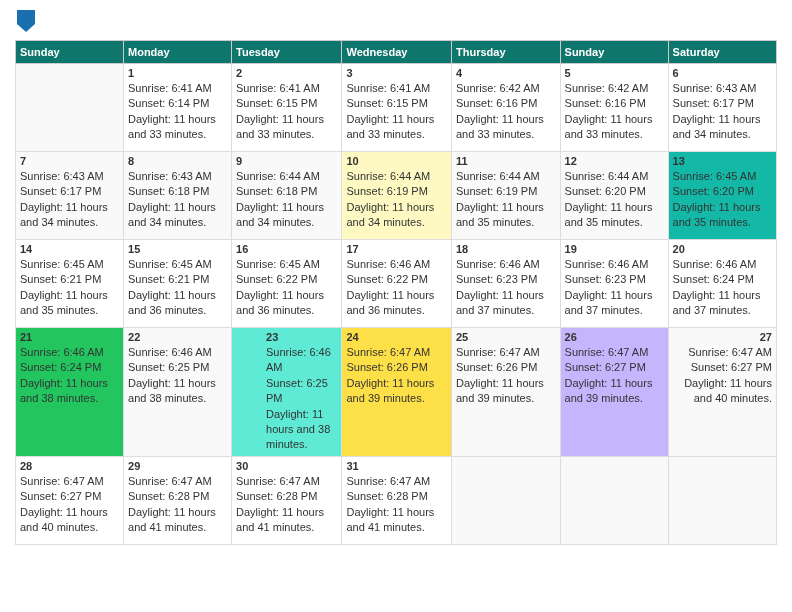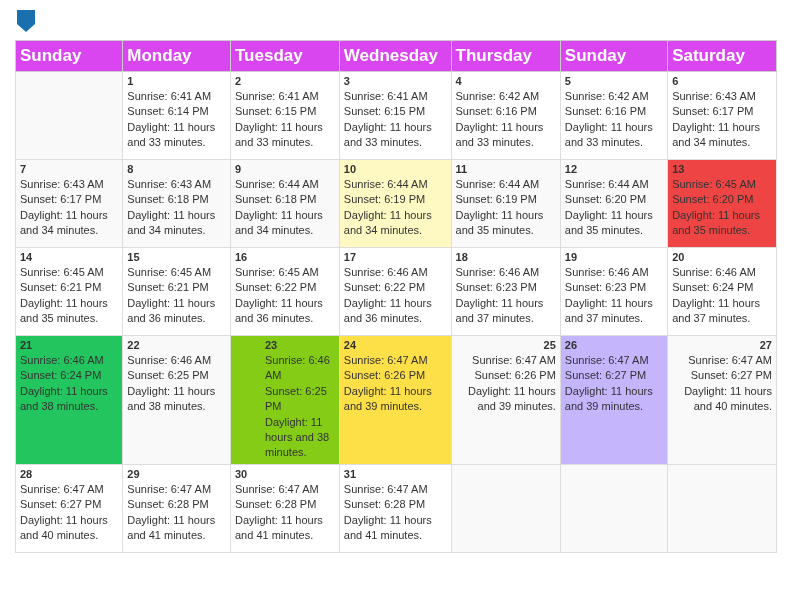--- a/index.html
+++ b/index.html
@@ -48,25 +48,25 @@
     .subtitle {
       font-size: 13px;
       color: #555;
     }
     .calendar {
       width: 100%;
       border-collapse: collapse;
       font-size: 9px;
     }
     .calendar thead tr th {
-      background: #d946ef;
+      background: #0f766e;
       color: #fff;
       padding: 5px 4px;
       text-align: left;
-      font-size: 17px;
+      font-size: 11px;
       font-weight: bold;
       border: 1px solid #ccc;
     }
     .calendar tbody tr td {
       border: 1px solid #ddd;
       vertical-align: top;
       padding: 3px 4px;
       width: 113px;
       height: 88px;
     }
@@ -168,21 +168,21 @@
             <div class="day-info">Sunrise: 6:44 AM<br>Sunset: 6:19 PM<br>Daylight: 11 hours and 34 minutes.</div>
           </td>
           <td style="background: rgb(249, 249, 249);">
             <div class="day-num">11</div>
             <div class="day-info">Sunrise: 6:44 AM<br>Sunset: 6:19 PM<br>Daylight: 11 hours and 35 minutes.</div>
           </td>
           <td style="background: rgb(249, 249, 249);">
             <div class="day-num">12</div>
             <div class="day-info">Sunrise: 6:44 AM<br>Sunset: 6:20 PM<br>Daylight: 11 hours and 35 minutes.</div>
           </td>
-          <td style="background: #ef4444;">
+          <td style="background: #14b8a6;">
             <div class="day-num">13</div>
             <div class="day-info">Sunrise: 6:45 AM<br>Sunset: 6:20 PM<br>Daylight: 11 hours and 35 minutes.</div>
           </td>
         </tr>
         <tr>
           <td>
             <div class="day-num">14</div>
             <div class="day-info">Sunrise: 6:45 AM<br>Sunset: 6:21 PM<br>Daylight: 11 hours and 35 minutes.</div>
           </td>
           <td>
@@ -212,29 +212,29 @@
         </tr>
         <tr>
           <td style="background: #22c55e;">
             <div class="day-num">21</div>
             <div class="day-info">Sunrise: 6:46 AM<br>Sunset: 6:24 PM<br>Daylight: 11 hours and 38 minutes.</div>
           </td>
           <td style="background: rgb(249, 249, 249);">
             <div class="day-num">22</div>
             <div class="day-info">Sunrise: 6:46 AM<br>Sunset: 6:25 PM<br>Daylight: 11 hours and 38 minutes.</div>
           </td>
-          <td style="background: #84cc16; padding-left: 34px;">
+          <td style="background: #5eead4; padding-left: 34px;">
             <div class="day-num">23</div>
             <div class="day-info">Sunrise: 6:46 AM<br>Sunset: 6:25 PM<br>Daylight: 11 hours and 38 minutes.</div>
           </td>
           <td style="background: #fde047;">
             <div class="day-num">24</div>
             <div class="day-info">Sunrise: 6:47 AM<br>Sunset: 6:26 PM<br>Daylight: 11 hours and 39 minutes.</div>
           </td>
-          <td style="background: rgb(249, 249, 249); text-align: right;">
+          <td style="background: rgb(249, 249, 249);">
             <div class="day-num">25</div>
             <div class="day-info">Sunrise: 6:47 AM<br>Sunset: 6:26 PM<br>Daylight: 11 hours and 39 minutes.</div>
           </td>
           <td style="background: #c4b5fd;">
             <div class="day-num">26</div>
             <div class="day-info">Sunrise: 6:47 AM<br>Sunset: 6:27 PM<br>Daylight: 11 hours and 39 minutes.</div>
           </td>
           <td style="background: rgb(249, 249, 249); text-align: right;">
             <div class="day-num">27</div>
             <div class="day-info">Sunrise: 6:47 AM<br>Sunset: 6:27 PM<br>Daylight: 11 hours and 40 minutes.</div>

